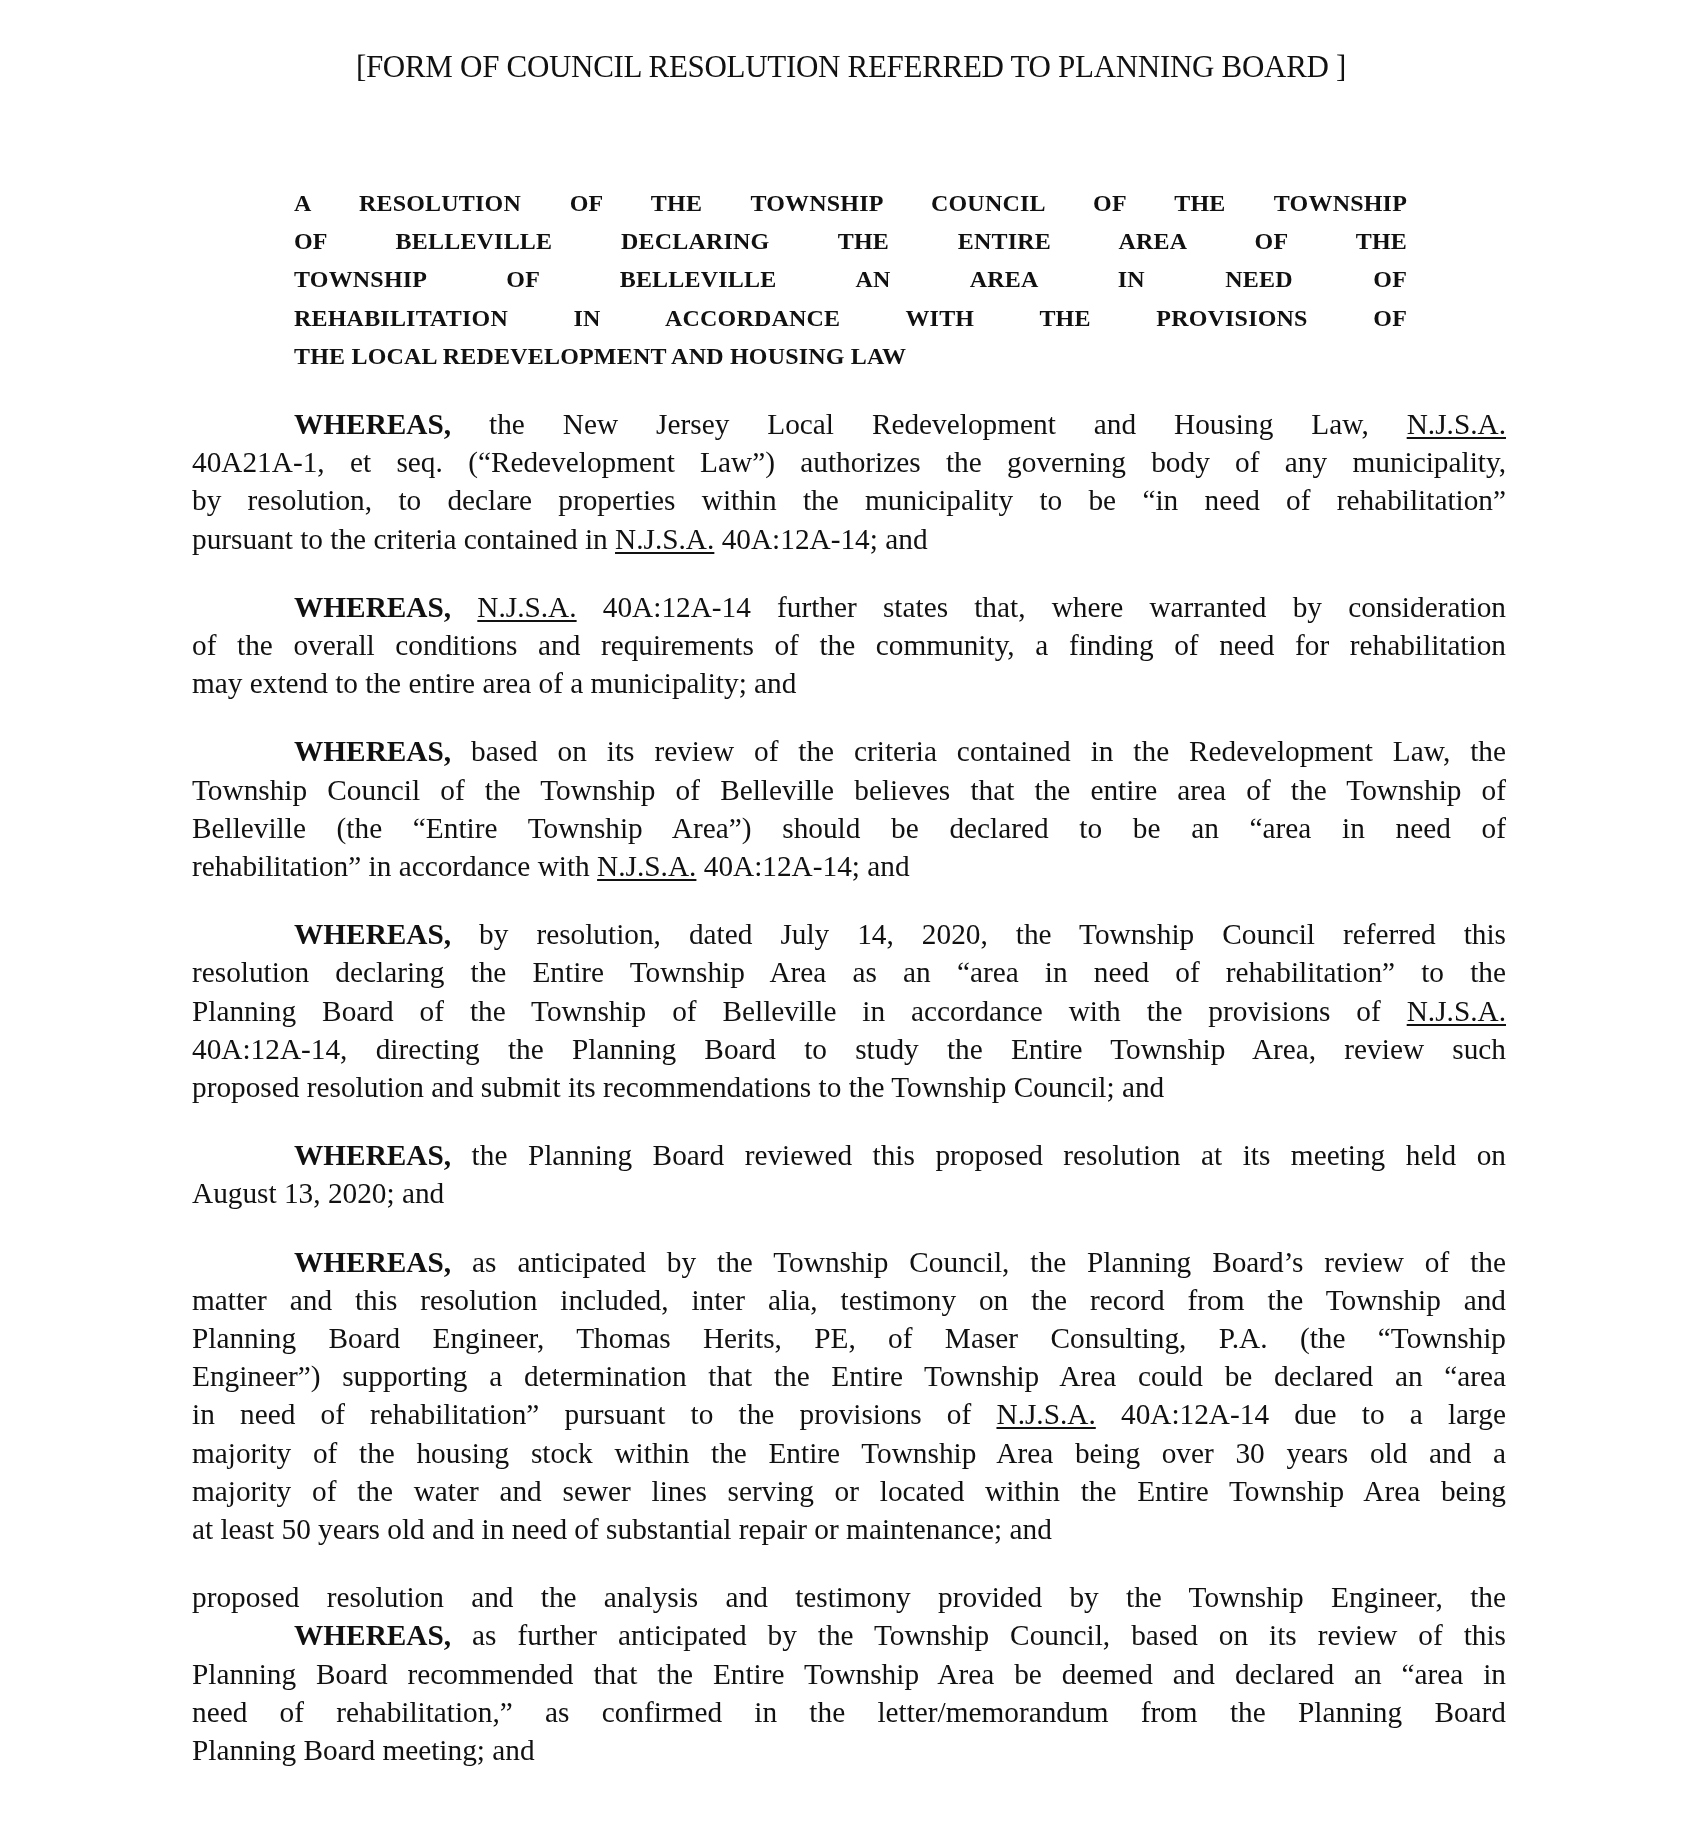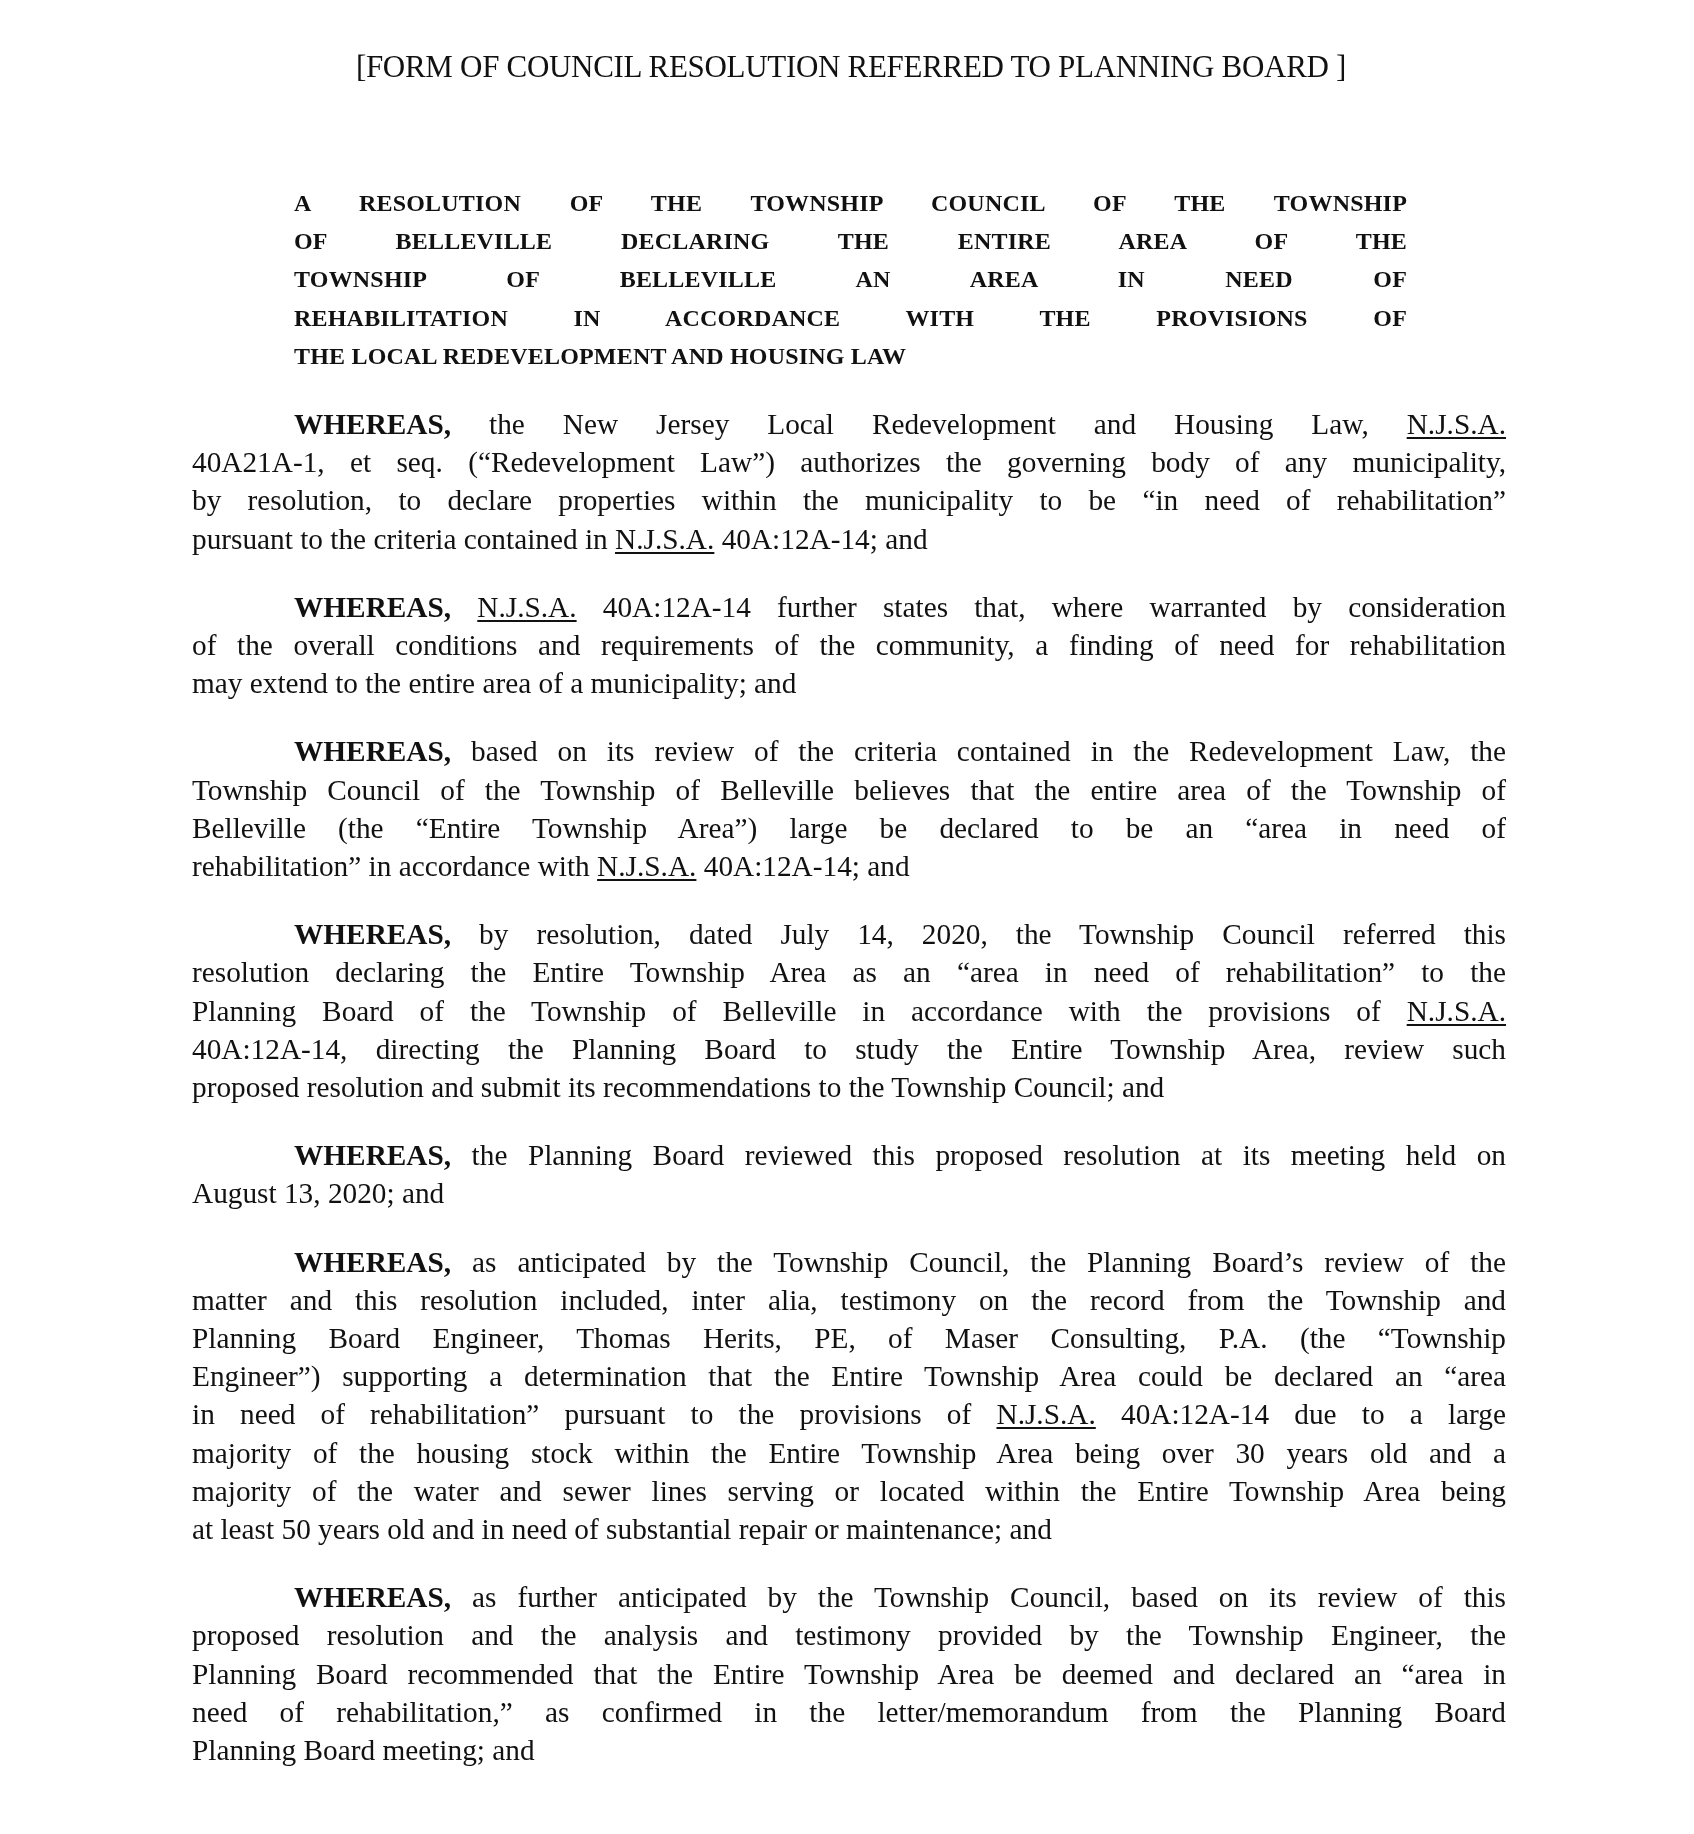--- a/index.html
+++ b/index.html
@@ -56,21 +56,21 @@
         <span class="line last"><span>pursuant to the criteria contained in </span><span class="u">N.J.S.A.</span><span> 40A:12A-14; and</span></span>
       </div>
       <div class="para">
         <span class="line first"><span class="kw">WHEREAS,</span><span> </span><span class="u">N.J.S.A.</span><span> 40A:12A-14 further states that, where warranted by consideration</span></span>
         <span class="line"><span>of the overall conditions and requirements of the community, a finding of need for rehabilitation</span></span>
         <span class="line last"><span>may extend to the entire area of a municipality; and</span></span>
       </div>
       <div class="para">
         <span class="line first"><span class="kw">WHEREAS,</span><span> based on its review of the criteria contained in the Redevelopment Law, the</span></span>
         <span class="line"><span>Township Council of the Township of Belleville believes that the entire area of the Township of</span></span>
-        <span class="line"><span>Belleville (the “Entire Township Area”) large be declared to be an “area in need of</span></span>
+        <span class="line"><span>Belleville (the “Entire Township Area”) should be declared to be an “area in need of</span></span>
         <span class="line last"><span>rehabilitation” in accordance with </span><span class="u">N.J.S.A.</span><span> 40A:12A-14; and</span></span>
       </div>
       <div class="para">
         <span class="line first"><span class="kw">WHEREAS,</span><span> by resolution, dated July 14, 2020, the Township Council referred this</span></span>
         <span class="line"><span>resolution declaring the Entire Township Area as an “area in need of rehabilitation” to the</span></span>
         <span class="line"><span>Planning Board of the Township of Belleville in accordance with the provisions of </span><span class="u">N.J.S.A.</span></span>
         <span class="line"><span>40A:12A-14, directing the Planning Board to study the Entire Township Area, review such</span></span>
         <span class="line last"><span>proposed resolution and submit its recommendations to the Township Council; and</span></span>
       </div>
       <div class="para">
@@ -81,20 +81,20 @@
         <span class="line first"><span class="kw">WHEREAS,</span><span> as anticipated by the Township Council, the Planning Board’s review of the</span></span>
         <span class="line"><span>matter and this resolution included, inter alia, testimony on the record from the Township and</span></span>
         <span class="line"><span>Planning Board Engineer, Thomas Herits, PE, of Maser Consulting, P.A. (the “Township</span></span>
         <span class="line"><span>Engineer”) supporting a determination that the Entire Township Area could be declared an “area</span></span>
         <span class="line"><span>in need of rehabilitation” pursuant to the provisions of </span><span class="u">N.J.S.A.</span><span> 40A:12A-14 due to a large</span></span>
         <span class="line"><span>majority of the housing stock within the Entire Township Area being over 30 years old and a</span></span>
         <span class="line"><span>majority of the water and sewer lines serving or located within the Entire Township Area being</span></span>
         <span class="line last"><span>at least 50 years old and in need of substantial repair or maintenance; and</span></span>
       </div>
       <div class="para">
+        <span class="line"><span>proposed resolution and the analysis and testimony provided by the Township Engineer, the</span></span>
         <span class="line first"><span class="kw">WHEREAS,</span><span> as further anticipated by the Township Council, based on its review of this</span></span>
-        <span class="line"><span>proposed resolution and the analysis and testimony provided by the Township Engineer, the</span></span>
         <span class="line"><span>Planning Board recommended that the Entire Township Area be deemed and declared an “area in</span></span>
         <span class="line"><span>need of rehabilitation,” as confirmed in the letter/memorandum from the Planning Board</span></span>
         <span class="line last"><span>Planning Board meeting; and</span></span>
       </div>
     </div>
 </div>
 
 </body></html>

